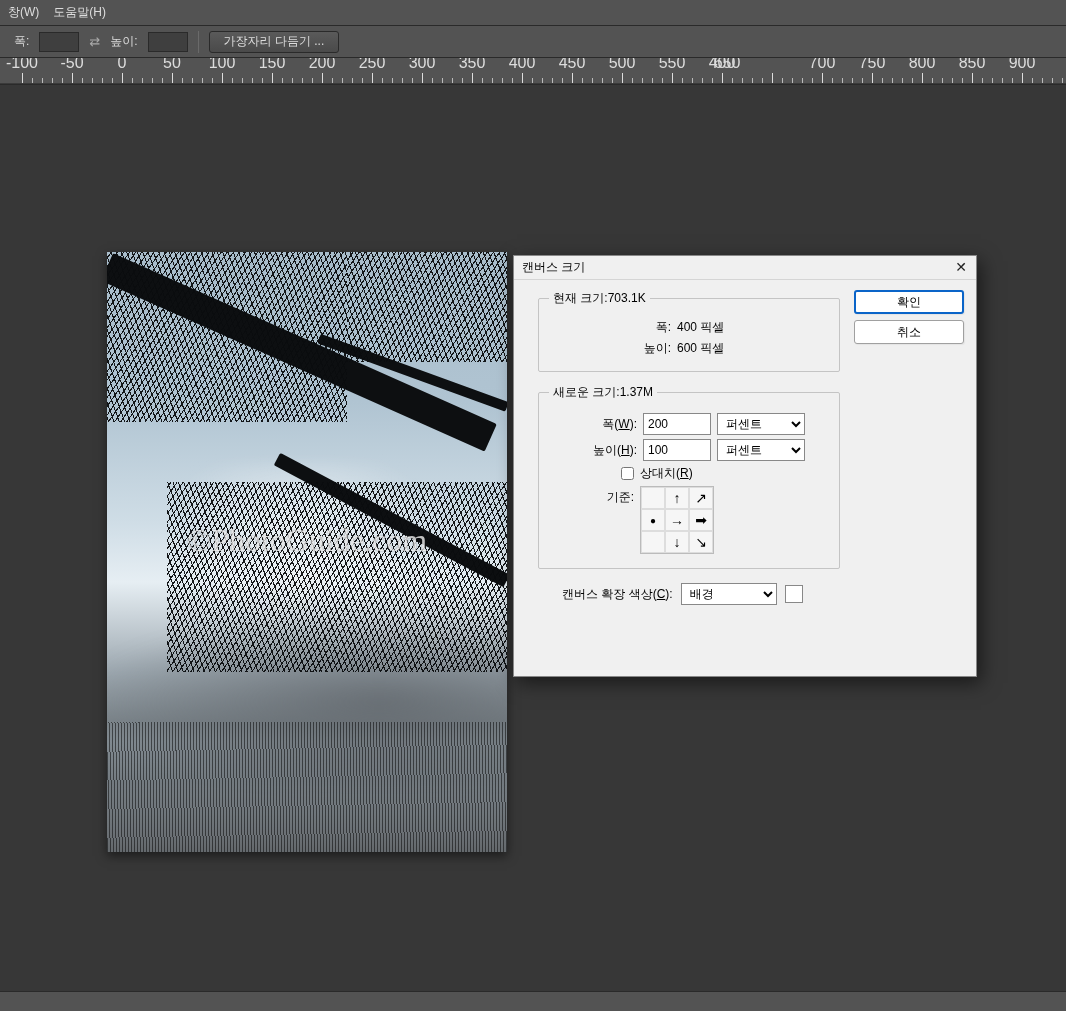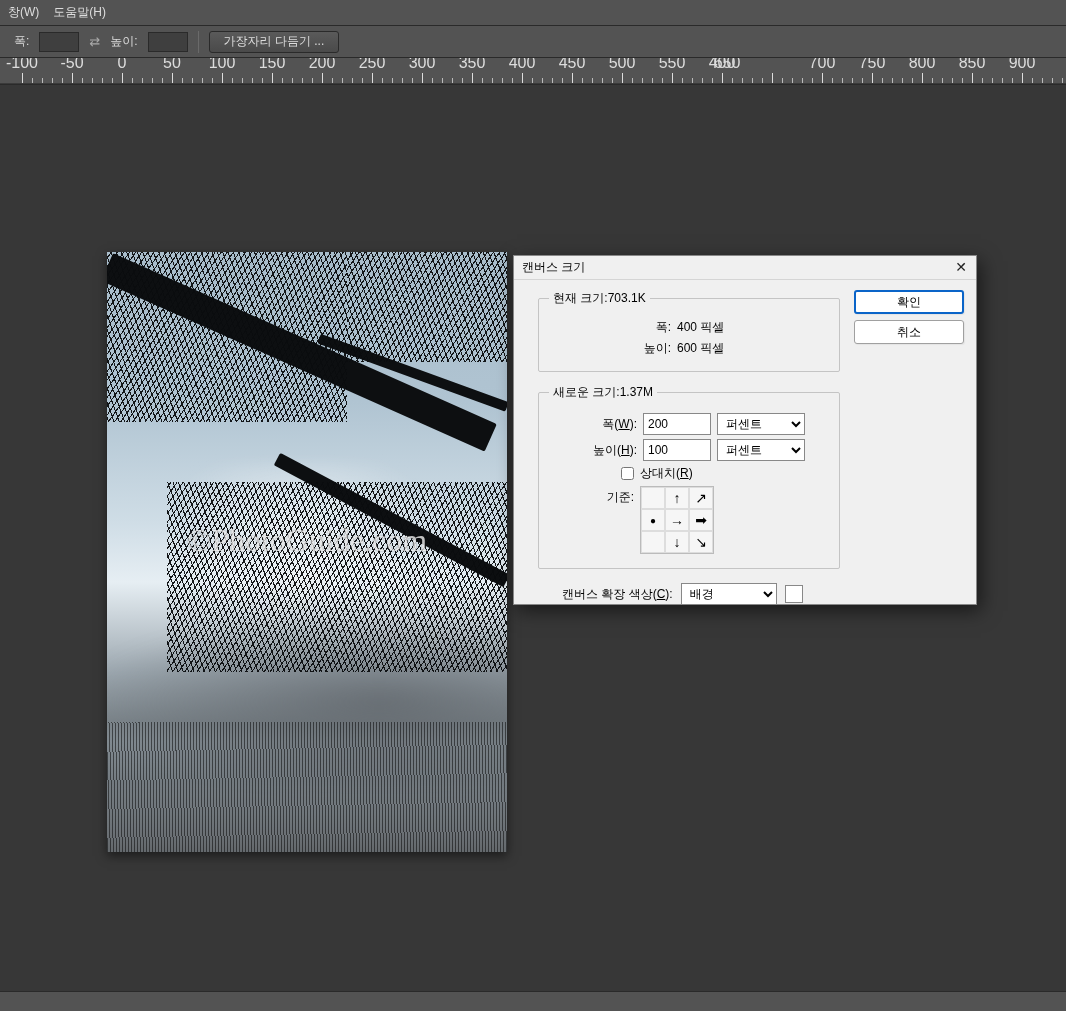--- a/index.html
+++ b/index.html
@@ -143,21 +143,21 @@
     color:rgba(255,255,255,.75);
     font-family:"Times New Roman",serif;
     font-size:32px;
     text-shadow:0 0 2px rgba(0,0,0,.4);
     white-space:nowrap;
   }
   
   .dialog {
     position:absolute;
     left:513px; top:170px;
-    width:464px; height:350px;
+    width:464px; height:422px;
     background:#f0f0f0;
     border:1px solid #888;
     box-shadow: 4px 6px 18px rgba(0,0,0,.55);
     color:#000;
     font-size:12px;
   }
   .dlg-title {
     height:24px;
     display:flex; align-items:center; justify-content:space-between;
     padding:0 6px 0 8px;

